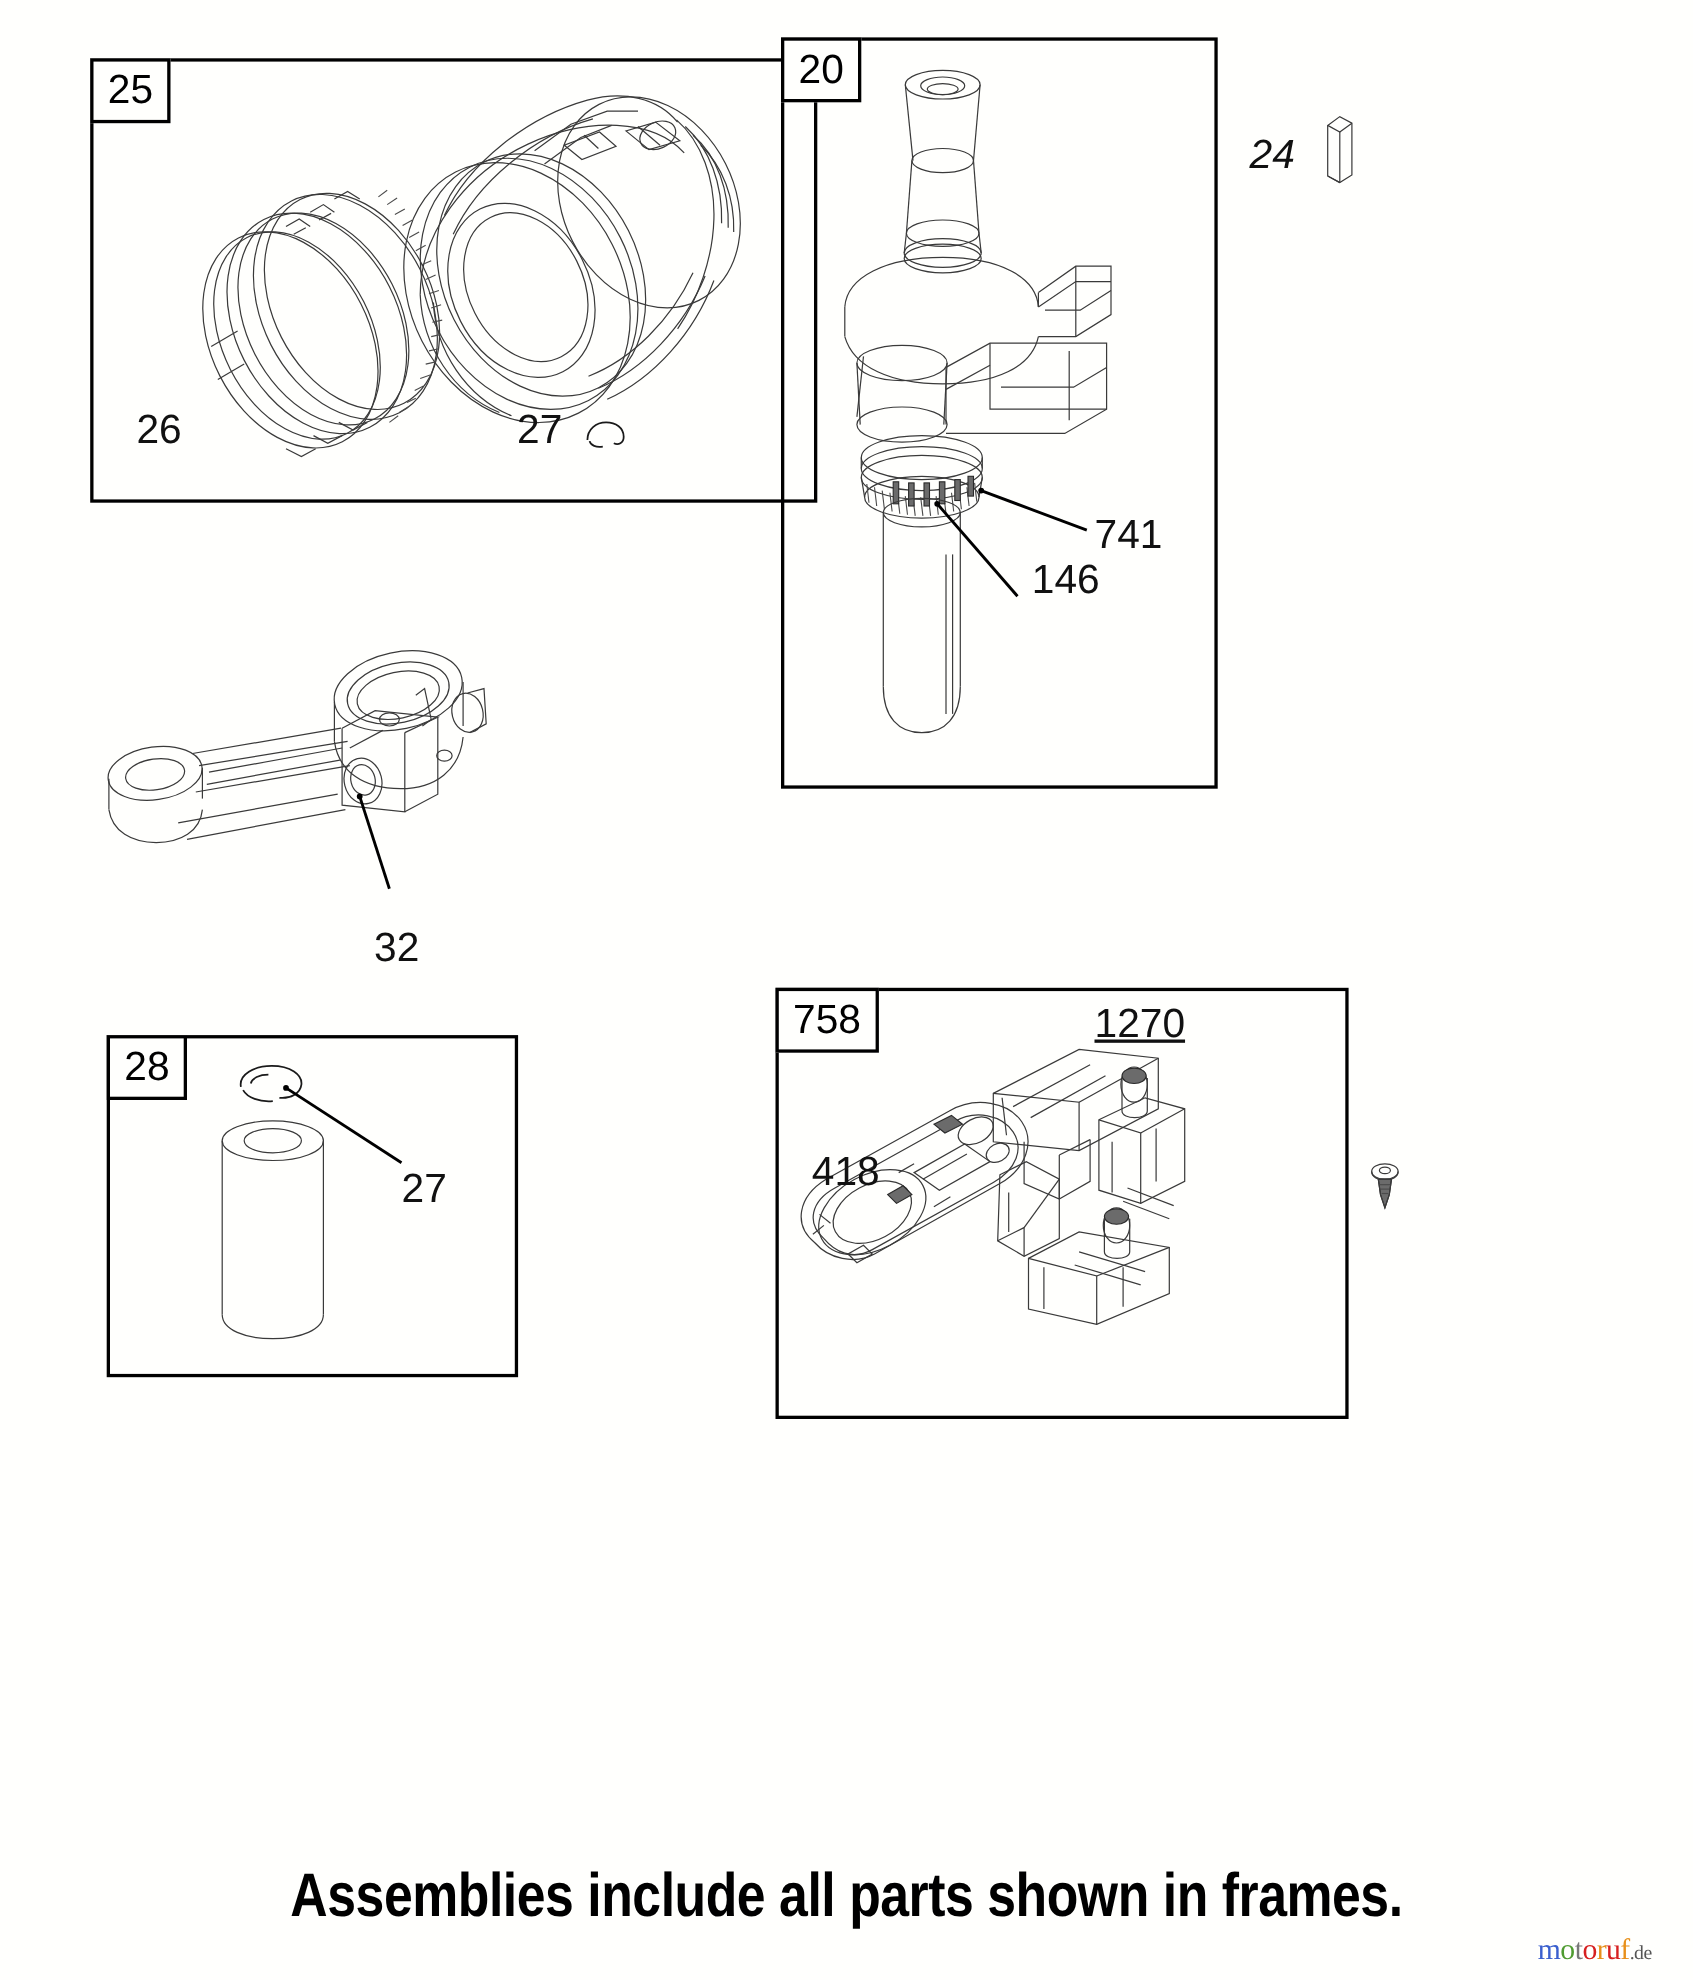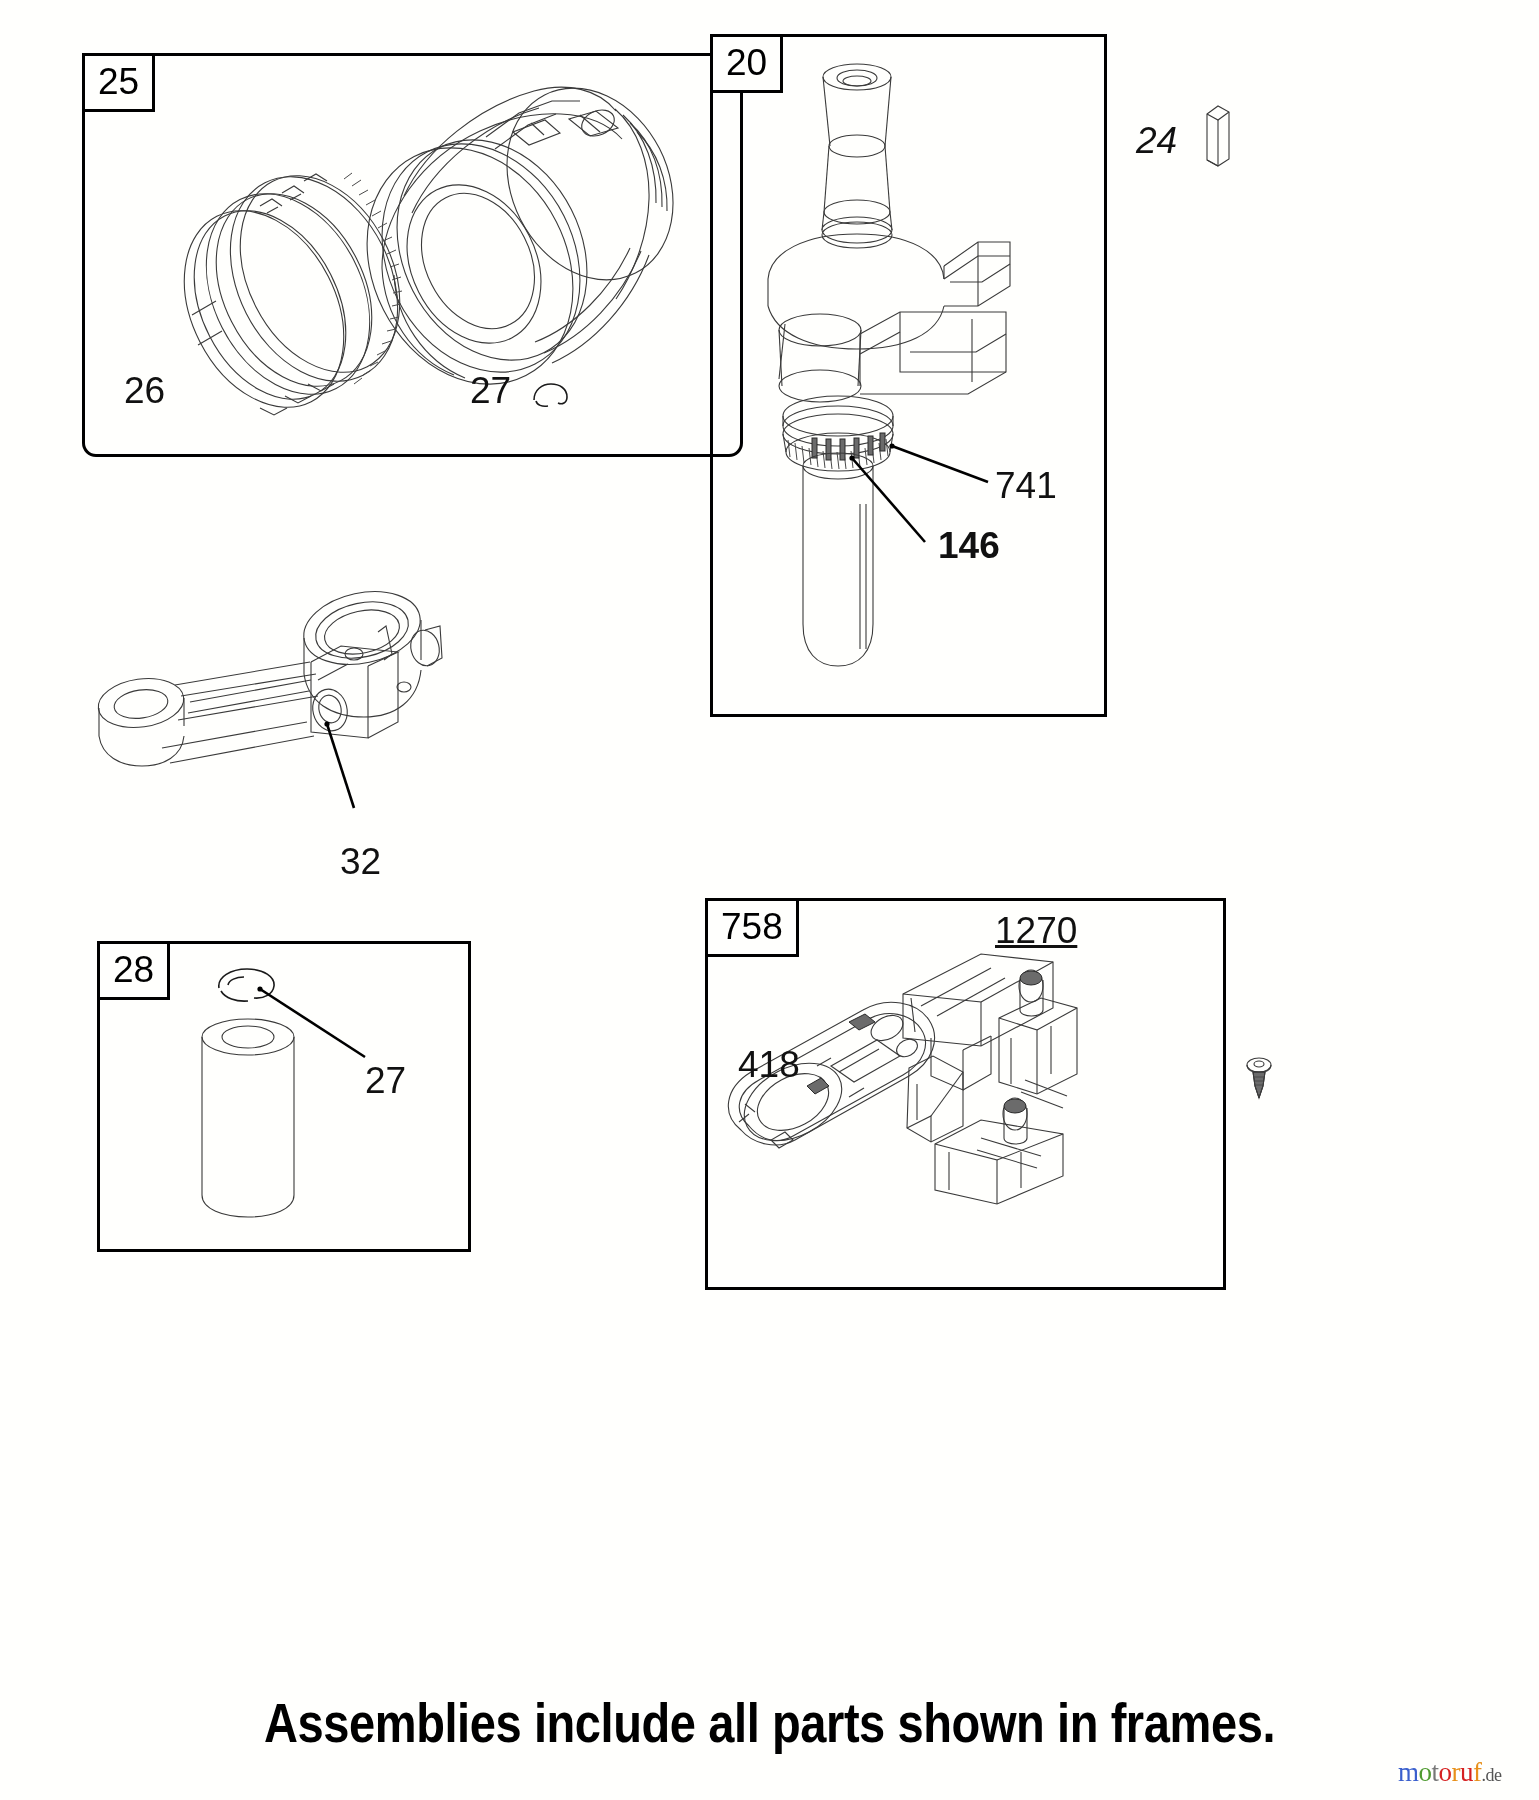--- a/index.html
+++ b/index.html
@@ -76,21 +76,21 @@
   .lead { fill: none; stroke: #000; stroke-width: 2.6; }
   .dk { fill: none; stroke: #1a1a1a; stroke-width: 1.6; }
   .fillg { fill: #6b6b6b; stroke: #2a2a2a; stroke-width: 1; }
   .dot { fill: #000; }
 </style>
 </head>
 <body>
 
 <div id="page">
 
-  <div class="frame" style="left:82px; top:53px; width:661px; height:404px;border-radius:14px;">
+  <div class="frame" style="left:82px; top:53px; width:661px; height:404px;">
     <div class="frame-tag">25</div>
   </div>
 
   <div class="art" style="left:82px; top:53px; width:661px; height:404px;">
     <svg width="661" height="404" viewBox="0 0 661 404">
 
       <g>
 
         <path class="ln" d="M300 215 C300 160 340 105 398 78 C452 53 512 55 540 86"></path>
 
@@ -279,21 +279,21 @@
       <g>
         <path class="lead" d="M182 412 L278 448"></path>
         <circle class="dot" cx="182" cy="412" r="2.6"></circle>
         <path class="lead" d="M142 424 L215 508"></path>
         <circle class="dot" cx="142" cy="424" r="2.6"></circle>
       </g>
     </svg>
   </div>
 
   <div class="callout" style="left:995px; top:467px;">741</div>
-  <div class="callout" style="left:938px; top:527px;font-weight:bold;">146</div>
+  <div class="callout" style="left:938px; top:508px;">146</div>
 
   <div class="callout" style="left:1136px; top:122px;font-style:italic;">24</div>
 
   <div class="art" style="left:1198px; top:100px; width:44px; height:74px;">
     <svg width="44" height="74" viewBox="0 0 44 74">
       <path class="ln" d="M9 14 L20 6 L31 12 L31 59 L20 66 L9 60 Z"></path>
       <path class="ln" d="M9 14 L20 20 L31 12"></path>
       <path class="ln" d="M20 20 L20 66"></path>
       <path class="ln" d="M9 60 L20 66"></path>
     </svg>

